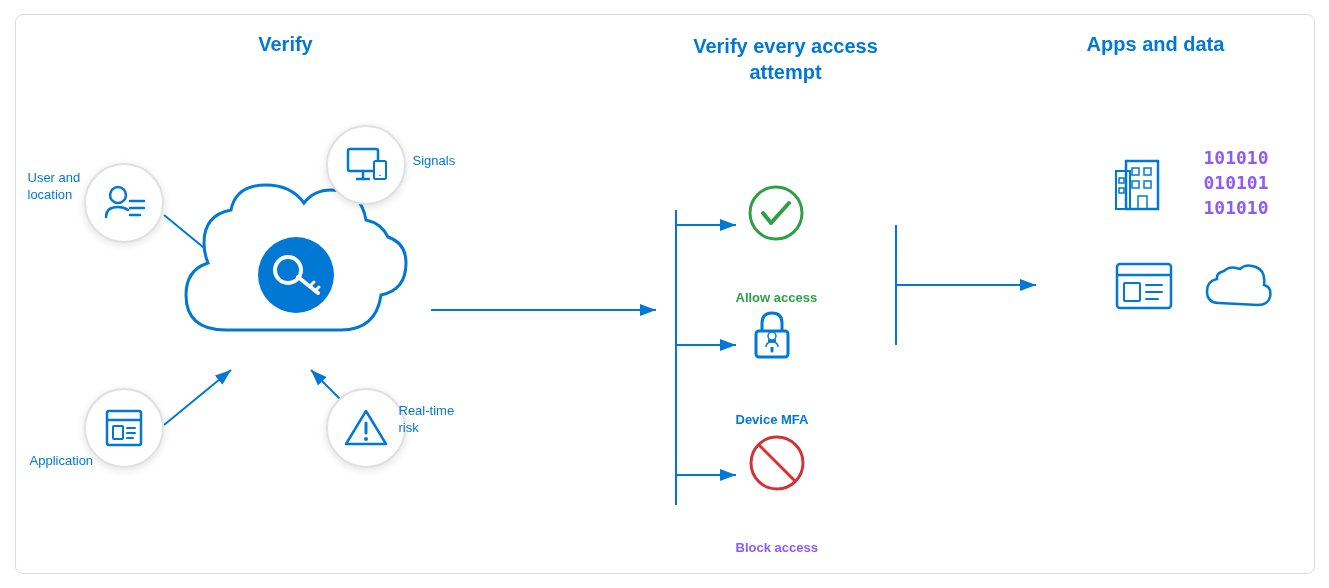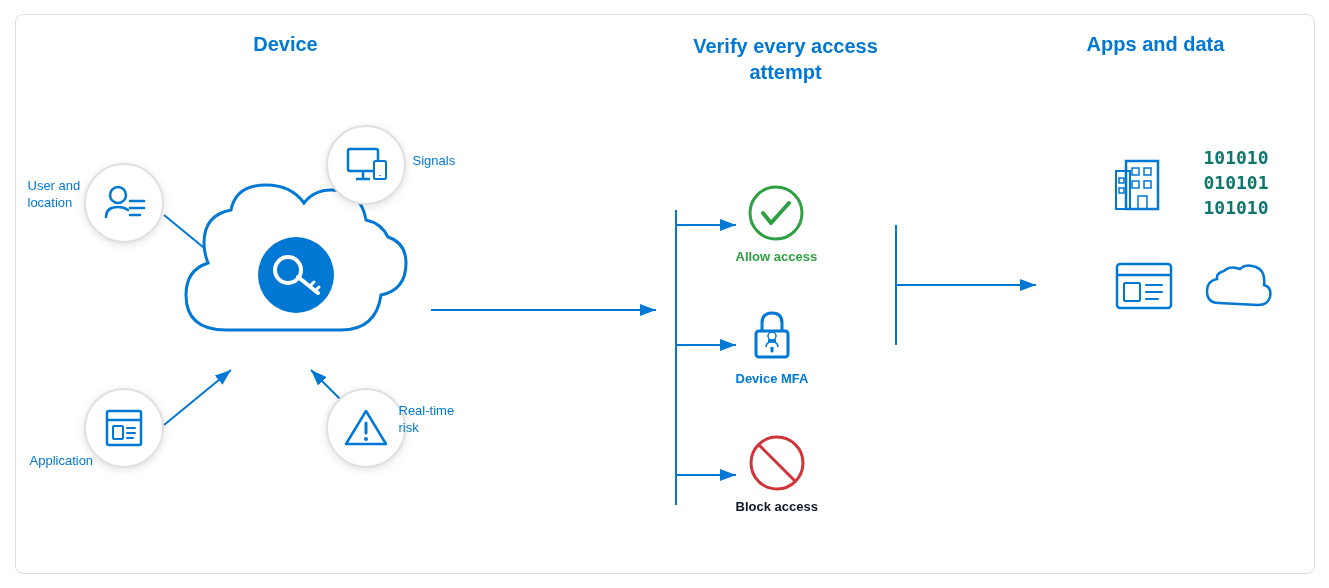--- a/index.html
+++ b/index.html
@@ -81,31 +81,32 @@
       position: absolute;
       display: flex;
       flex-direction: column;
       align-items: center;
       gap: 6px;
     }
     .access-label {
       font-size: 13px;
       font-weight: 600;
       text-align: center;
+      margin-top: 41px;
     }
     .allow-label { color: #2ea043; }
     .mfa-label { color: #0078d4; }
-    .block-label { color: #0f172a; }
+    .block-label { color: #8b5cf6; }
   </style>
 </head>
 <body>
 
 <div class="diagram">
 
-  <div class="section-title title-signals">Device</div>
+  <div class="section-title title-signals">Verify</div>
   <div class="section-title title-verify">Verify every access attempt</div>
   <div class="section-title title-apps">Apps and data</div>
 
   <svg class="arrow-svg" style="left:0;top:0;width:100%;height:100%;" xmlns="http://www.w3.org/2000/svg">
     <defs>
       <marker id="arrowhead" markerWidth="8" markerHeight="6" refX="8" refY="3" orient="auto">
         <polygon points="0 0, 8 3, 0 6" fill="#0078d4"></polygon>
       </marker>
     </defs>
 
@@ -152,21 +153,21 @@
 
   <div class="circle" style="width:80px;height:80px;left:68px;top:148px;">
     <svg width="44" height="44" viewBox="0 0 44 44" fill="none" xmlns="http://www.w3.org/2000/svg">
       <circle cx="16" cy="14" r="8" stroke="#0078d4" stroke-width="2.5" fill="none"></circle>
       <path d="M4 36 Q4 26 16 26 Q22 26 26 29" stroke="#0078d4" stroke-width="2.5" fill="none" stroke-linecap="round"></path>
       <line x1="28" y1="20" x2="42" y2="20" stroke="#0078d4" stroke-width="2.5" stroke-linecap="round"></line>
       <line x1="28" y1="27" x2="42" y2="27" stroke="#0078d4" stroke-width="2.5" stroke-linecap="round"></line>
       <line x1="28" y1="34" x2="38" y2="34" stroke="#0078d4" stroke-width="2.5" stroke-linecap="round"></line>
     </svg>
   </div>
-  <div class="signal-label" style="left:12px;top:163px;">User and<br>location</div>
+  <div class="signal-label" style="left:12px;top:155px;">User and<br>location</div>
 
   <div class="circle" style="width:80px;height:80px;left:310px;top:110px;">
     <svg width="44" height="44" viewBox="0 0 44 44" fill="none" xmlns="http://www.w3.org/2000/svg">
 
       <rect x="4" y="6" width="30" height="22" rx="2" stroke="#0078d4" stroke-width="2.5" fill="none"></rect>
       <line x1="19" y1="28" x2="19" y2="36" stroke="#0078d4" stroke-width="2.5"></line>
       <line x1="12" y1="36" x2="26" y2="36" stroke="#0078d4" stroke-width="2.5"></line>
 
       <rect x="30" y="18" width="12" height="18" rx="1.5" stroke="#0078d4" stroke-width="2" fill="white"></rect>
       <line x1="36" y1="32" x2="36" y2="33" stroke="#0078d4" stroke-width="1.5"></line>
@@ -238,21 +239,21 @@
         <rect x="18" y="35" width="7" height="7" stroke="#0078d4" stroke-width="1.5" fill="none"></rect>
         <rect x="30" y="35" width="7" height="7" stroke="#0078d4" stroke-width="1.5" fill="none"></rect>
 
         <rect x="24" y="50" width="9" height="13" stroke="#0078d4" stroke-width="1.5" fill="none"></rect>
 
         <rect x="5" y="32" width="5" height="5" stroke="#0078d4" stroke-width="1.5" fill="none"></rect>
         <rect x="5" y="42" width="5" height="5" stroke="#0078d4" stroke-width="1.5" fill="none"></rect>
       </svg>
     </div>
 
-    <div style="font-family:monospace;font-size:18px;color:#0f766e;font-weight:bold;line-height:1.4;">
+    <div style="font-family:monospace;font-size:18px;color:#8b5cf6;font-weight:bold;line-height:1.4;">
       101010<br>010101<br>101010
     </div>
 
     <div>
       <svg width="60" height="55" viewBox="0 0 60 55" fill="none" xmlns="http://www.w3.org/2000/svg">
         <rect x="3" y="3" width="54" height="44" rx="3" stroke="#0078d4" stroke-width="2.5" fill="none"></rect>
         <line x1="3" y1="14" x2="57" y2="14" stroke="#0078d4" stroke-width="2.5"></line>
         <rect x="10" y="22" width="16" height="18" rx="1" stroke="#0078d4" stroke-width="2" fill="none"></rect>
         <line x1="32" y1="24" x2="48" y2="24" stroke="#0078d4" stroke-width="2" stroke-linecap="round"></line>
         <line x1="32" y1="31" x2="48" y2="31" stroke="#0078d4" stroke-width="2" stroke-linecap="round"></line>

